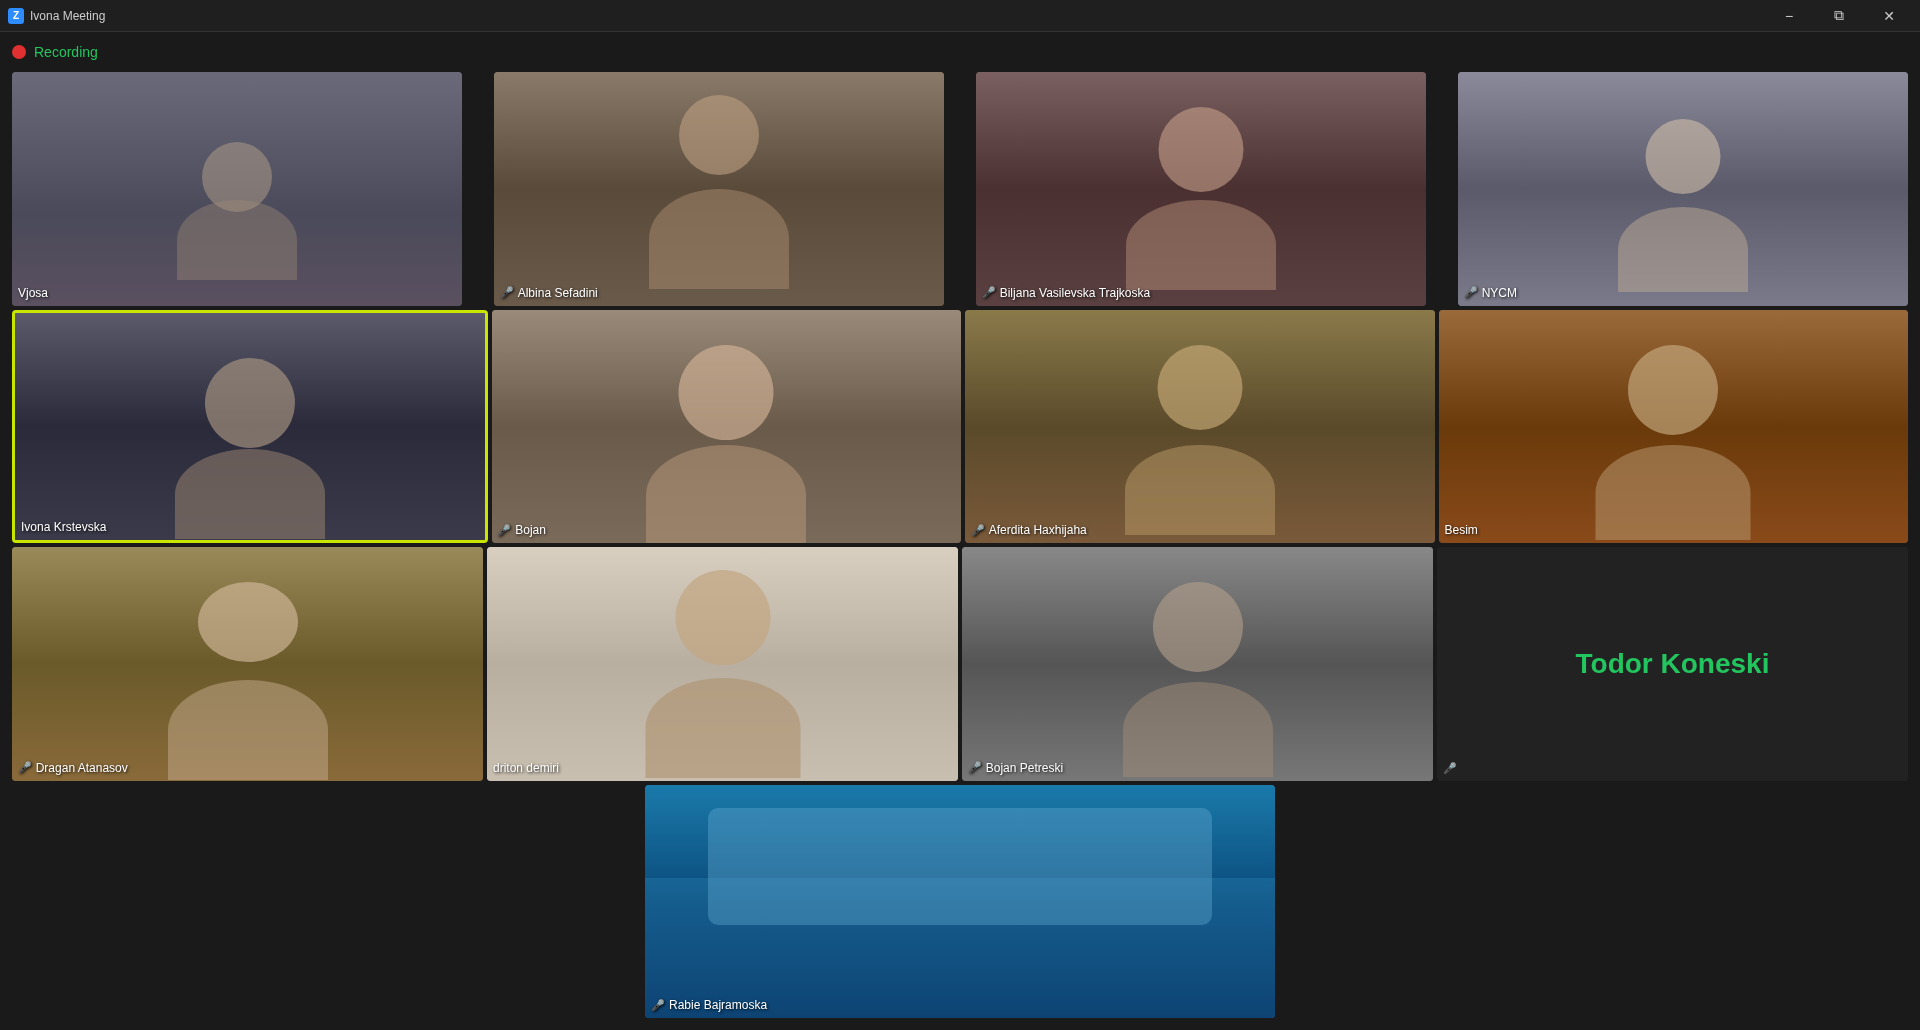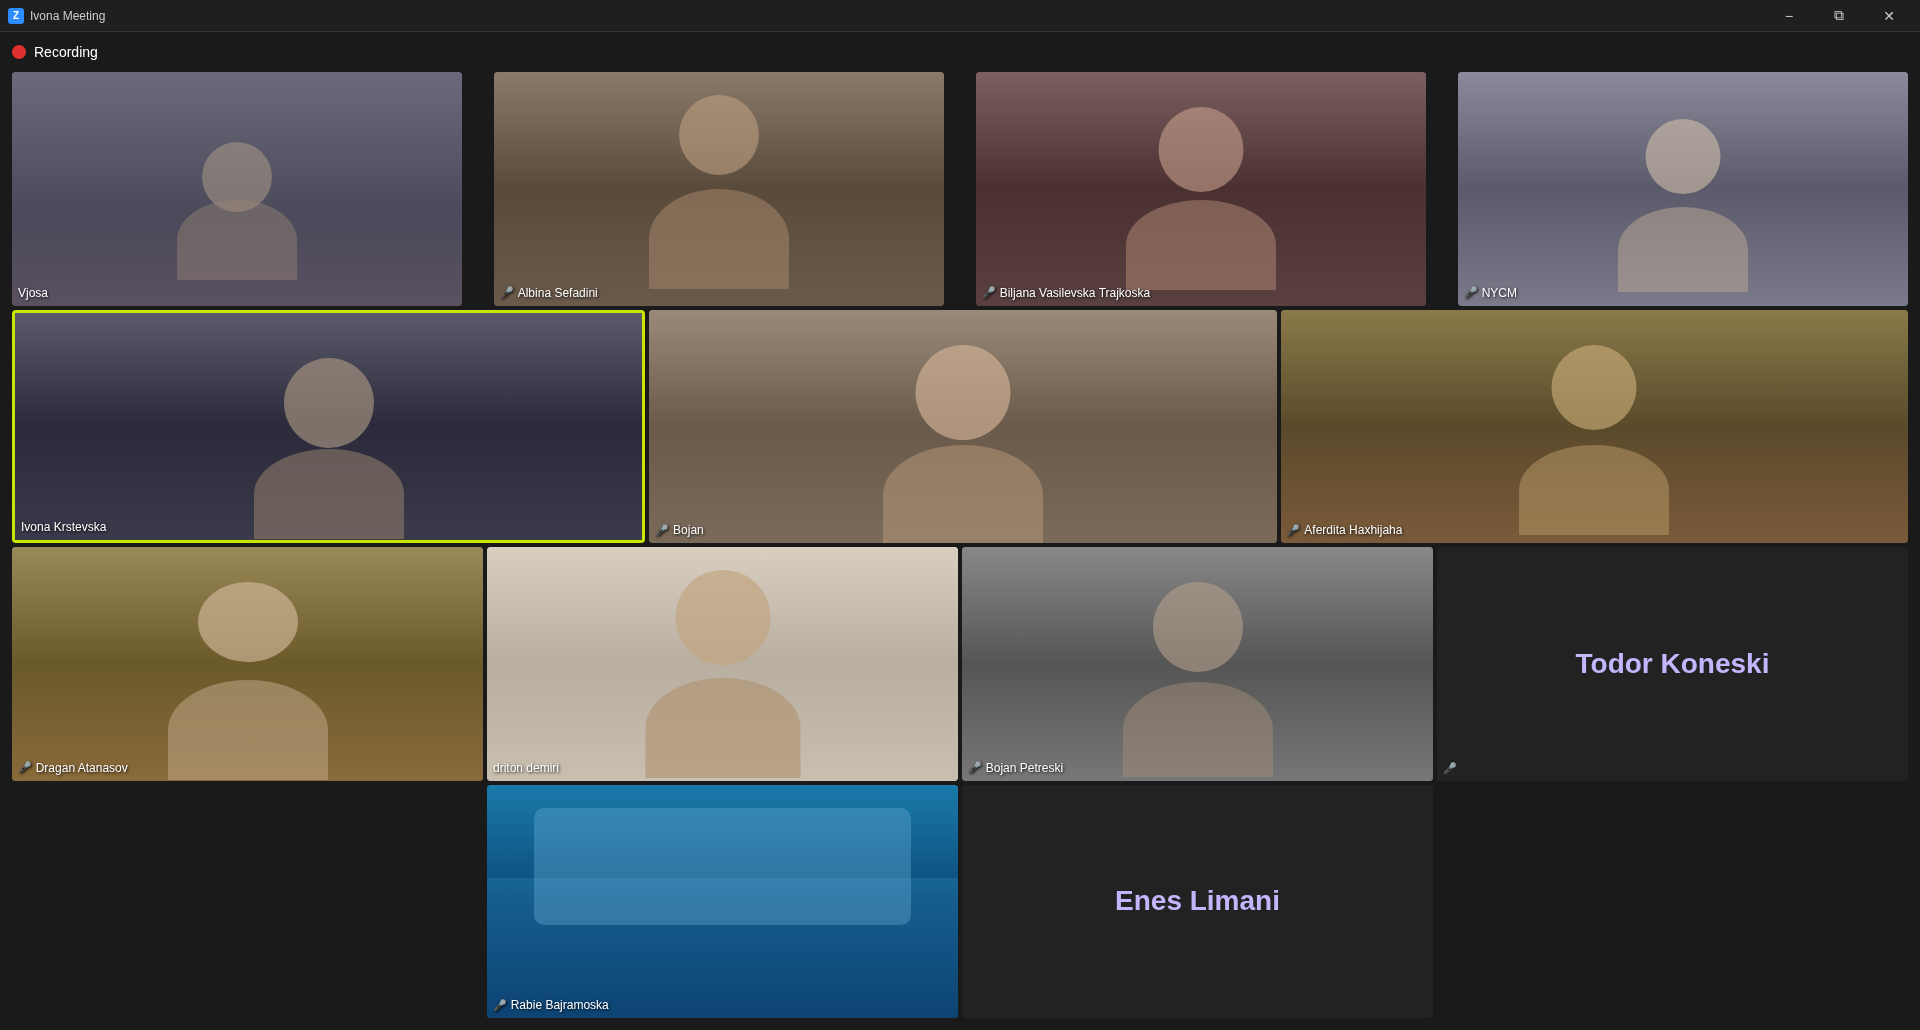--- a/index.html
+++ b/index.html
@@ -70,21 +70,21 @@
       background: #1a1a1a;
       height: 40px;
     }
     .rec-dot {
       width: 14px;
       height: 14px;
       background: #e03030;
       border-radius: 50%;
     }
     .rec-text {
-      color: #ffffff;
+      color: #22c55e;
       font-size: 14px;
     }
 
     
     .video-container {
       padding: 0 12px 12px 12px;
       height: calc(1030px - 32px - 40px);
       display: flex;
       flex-direction: column;
       gap: 4px;
@@ -133,21 +133,21 @@
       text-shadow: 1px 1px 3px rgba(0,0,0,0.9);
       display: flex;
       align-items: center;
       gap: 4px;
     }
     .muted-icon {
       color: #ff4444;
       font-size: 12px;
     }
     .name-only-text {
-      color: #c4b5fd;
+      color: #22c55e;
       font-size: 28px;
       font-weight: 700;
       text-align: center;
     }
 
     
     .tile-vjosa { background: linear-gradient(180deg, #5a5a6a 0%, #3a3a4a 50%, #4a4a5a 100%); }
     .tile-albina { background: linear-gradient(180deg, #7a6a5a 0%, #5a4a3a 50%, #6a5a4a 100%); }
     .tile-biljana { background: linear-gradient(180deg, #6a5a5a 0%, #4a3a3a 50%, #5a4a4a 100%); }
     .tile-nycm { background: linear-gradient(180deg, #7a7a8a 0%, #5a5a6a 50%, #6a6a7a 100%); }
@@ -261,20 +261,29 @@
       <div class="person-bg" style="background:linear-gradient(180deg,#8a7a4a 0%,#5a4a2a 50%,#7a5a3a 100%)">
         <div style="position:absolute;top:15%;left:50%;transform:translateX(-50%);width:85px;height:85px;border-radius:50%;background:rgba(200,170,120,0.65);"></div>
         <div style="position:absolute;top:58%;left:50%;transform:translateX(-50%);width:150px;height:90px;border-radius:50% 50% 0 0;background:rgba(180,150,100,0.55);"></div>
       </div>
       <div class="participant-name">
         <span class="muted-icon" style="font-size:11px;color:#ff5555;">🎤</span>
         <span>Aferdita Haxhijaha</span>
       </div>
     </div>
 
+    <div class="video-tile tile-besim">
+      <div class="person-bg" style="background:linear-gradient(180deg,#9a6a3a 0%,#6a3a0a 50%,#8a4a1a 100%)">
+        <div style="position:absolute;top:15%;left:50%;transform:translateX(-50%);width:90px;height:90px;border-radius:50%;background:rgba(200,170,130,0.65);"></div>
+        <div style="position:absolute;top:58%;left:50%;transform:translateX(-50%);width:155px;height:95px;border-radius:50% 50% 0 0;background:rgba(180,150,110,0.55);"></div>
+      </div>
+      <div class="participant-name">
+        <span>Besim</span>
+      </div>
+    </div>
   </div>
 
   <div class="video-row row3">
     <div class="video-tile tile-dragan">
       <div class="person-bg" style="background:linear-gradient(180deg,#9a8a5a 0%,#6a5a2a 50%,#8a6a3a 100%)">
         <div style="position:absolute;top:15%;left:50%;transform:translateX(-50%);width:100px;height:80px;border-radius:50%;background:rgba(210,185,155,0.65);"></div>
         <div style="position:absolute;top:57%;left:50%;transform:translateX(-50%);width:160px;height:100px;border-radius:50% 50% 0 0;background:rgba(190,165,135,0.55);"></div>
       </div>
       <div class="participant-name">
         <span class="muted-icon" style="font-size:11px;color:#ff5555;">🎤</span>
@@ -319,20 +328,17 @@
 
         <div style="position:absolute;bottom:0;left:0;right:0;height:60%;background:linear-gradient(180deg,#1a6a9a,#0a3a6a);opacity:0.8;"></div>
         <div style="position:absolute;top:10%;left:10%;right:10%;height:50%;background:rgba(100,170,210,0.4);border-radius:10px;"></div>
       </div>
       <div class="participant-name">
         <span class="muted-icon" style="font-size:11px;color:#ff5555;">🎤</span>
         <span>Rabie Bajramoska</span>
       </div>
     </div>
 
-    <div class="video-tile tile-enes name-only">
-      <span class="name-only-text">Enes Limani</span>
-    </div>
 
     <div class="video-tile" style="background:transparent;border:none;"></div>
   </div>
 
 </div>
 
 </body></html>

